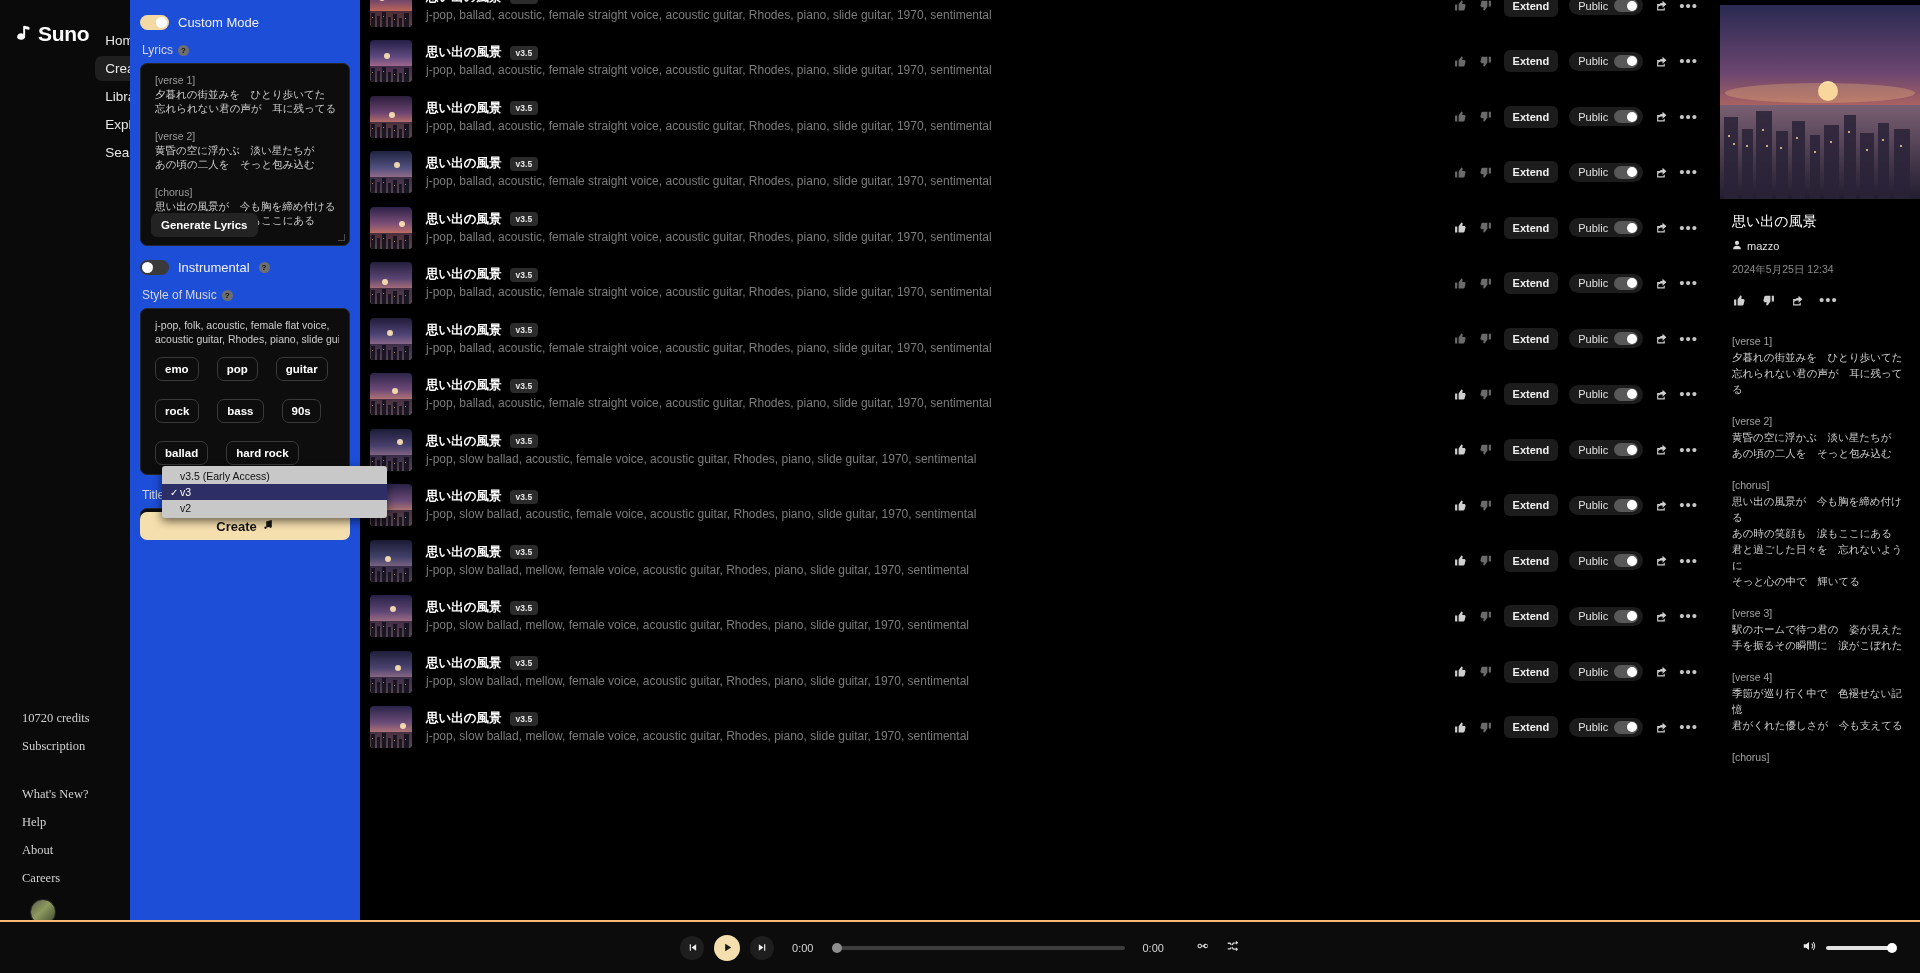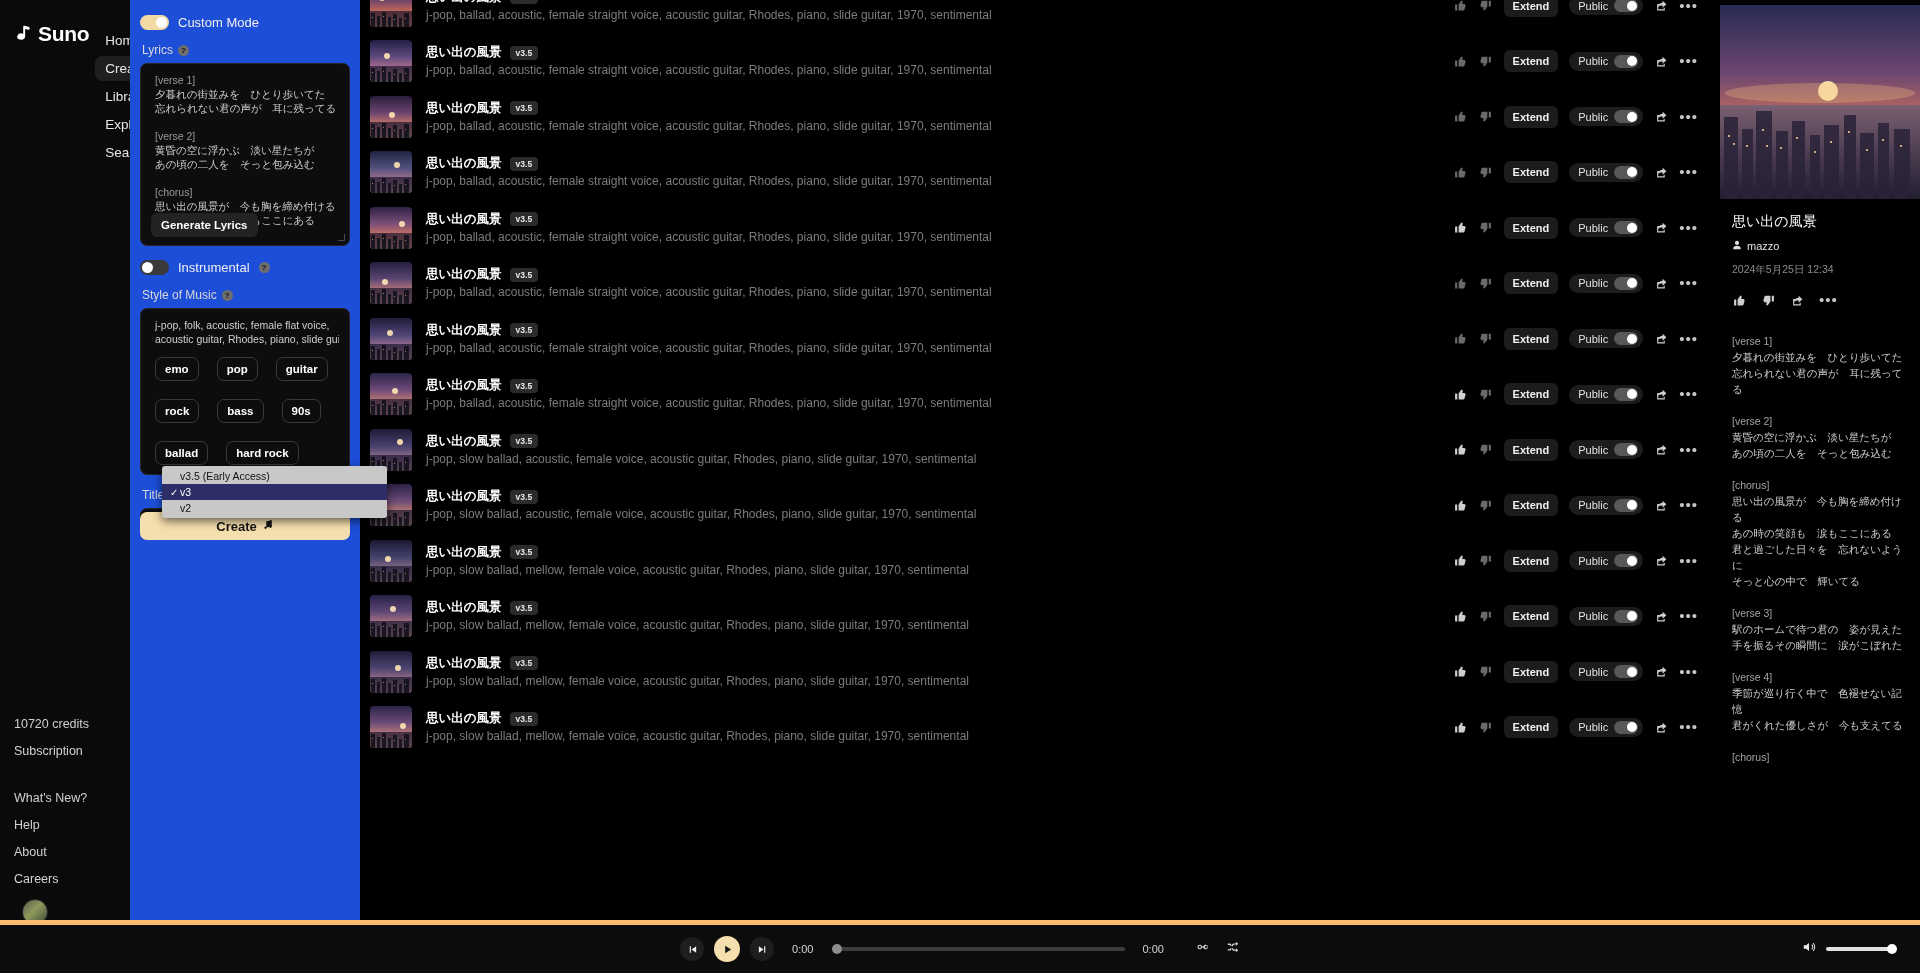--- a/index.html
+++ b/index.html
@@ -28,21 +28,21 @@
     height: 25px; display: flex; align-items: center; gap: 7px;
     padding: 0 10px; margin: 0 6px 3px 6px; border-radius: 7px;
     font-size: 13.5px; color: #e8e8e8; cursor: pointer;
   }
   .nav-item.active { background: #1f1f1f; }
   .beta-badge {
     font-size: 8px; font-weight: 700; letter-spacing: .5px;
     padding: 2px 6px; border-radius: 20px; color: #fff;
     background: linear-gradient(90deg, #e8385f 0%, #8d3ae0 100%);
   }
-  .side-bottom { position: absolute; left: 0; bottom: 0; width: 130px; padding: 0 0 10px 14px; }
+  .side-bottom { position: absolute; left: 8px; bottom: 0; width: 130px; padding: 0 0 10px 14px; font-family: Liberation Serif, serif; }
   .side-bottom .line { font-size: 12.5px; color: #d2d2d2; margin-bottom: 13px; cursor: pointer; }
   .side-bottom .credits { color: #cfcfcf; }
   .gap-b { height: 20px; }
   .avatar {
     width: 26px; height: 26px; border-radius: 50%;
     background: linear-gradient(135deg,#5a5a4a 0%, #8e9a5d 45%, #3c4430 100%);
     margin: 8px 0 14px 8px; border: 1px solid #2a2a2a;
   }
   .socials { display: flex; gap: 13px; align-items: center; padding-bottom: 6px; }
   .socials svg { width: 13px; height: 13px; fill: #cfcfcf; cursor: pointer; }
@@ -153,21 +153,21 @@
   .d-style { font-size: 11px; color: #d5d5d5; line-height: 16.5px; margin-top: 11px; }
   .d-date { font-size: 10.5px; color: #8c8c8c; margin-top: 11px; }
   .d-actions { display: flex; gap: 15px; align-items: center; margin-top: 16px; }
   .d-lyrics { margin-top: 26px; font-size: 10.5px; color: #cfcfcf; line-height: 16px; }
   .d-lyrics .tag { color: #a3a3a3; }
   .d-lyrics .blank { height: 16px; }
 
   
   .player {
     position: absolute; left: 0; bottom: 0; width: 1920px; height: 53px;
-    background: #0c0c0c; border-top: 5px solid #fdba74;
+    background: #0c0c0c; border-top: 2px solid #fdba74;
     display: flex; align-items: center; justify-content: center;
   }
   .p-center { display: flex; align-items: center; gap: 10px; }
   .p-circ { width: 24px; height: 24px; border-radius: 50%; background: #1e1e1e;
     display: flex; align-items: center; justify-content: center; cursor: pointer; }
   .p-circ svg { width: 11px; height: 11px; fill: #f0f0f0; }
   .p-play { width: 26px; height: 26px; border-radius: 50%; background: #f6dfae;
     display: flex; align-items: center; justify-content: center; cursor: pointer; }
   .p-play svg { width: 11px; height: 11px; fill: #171717; }
   .p-time { font-size: 11px; color: #d6d6d6; margin: 0 8px; }

